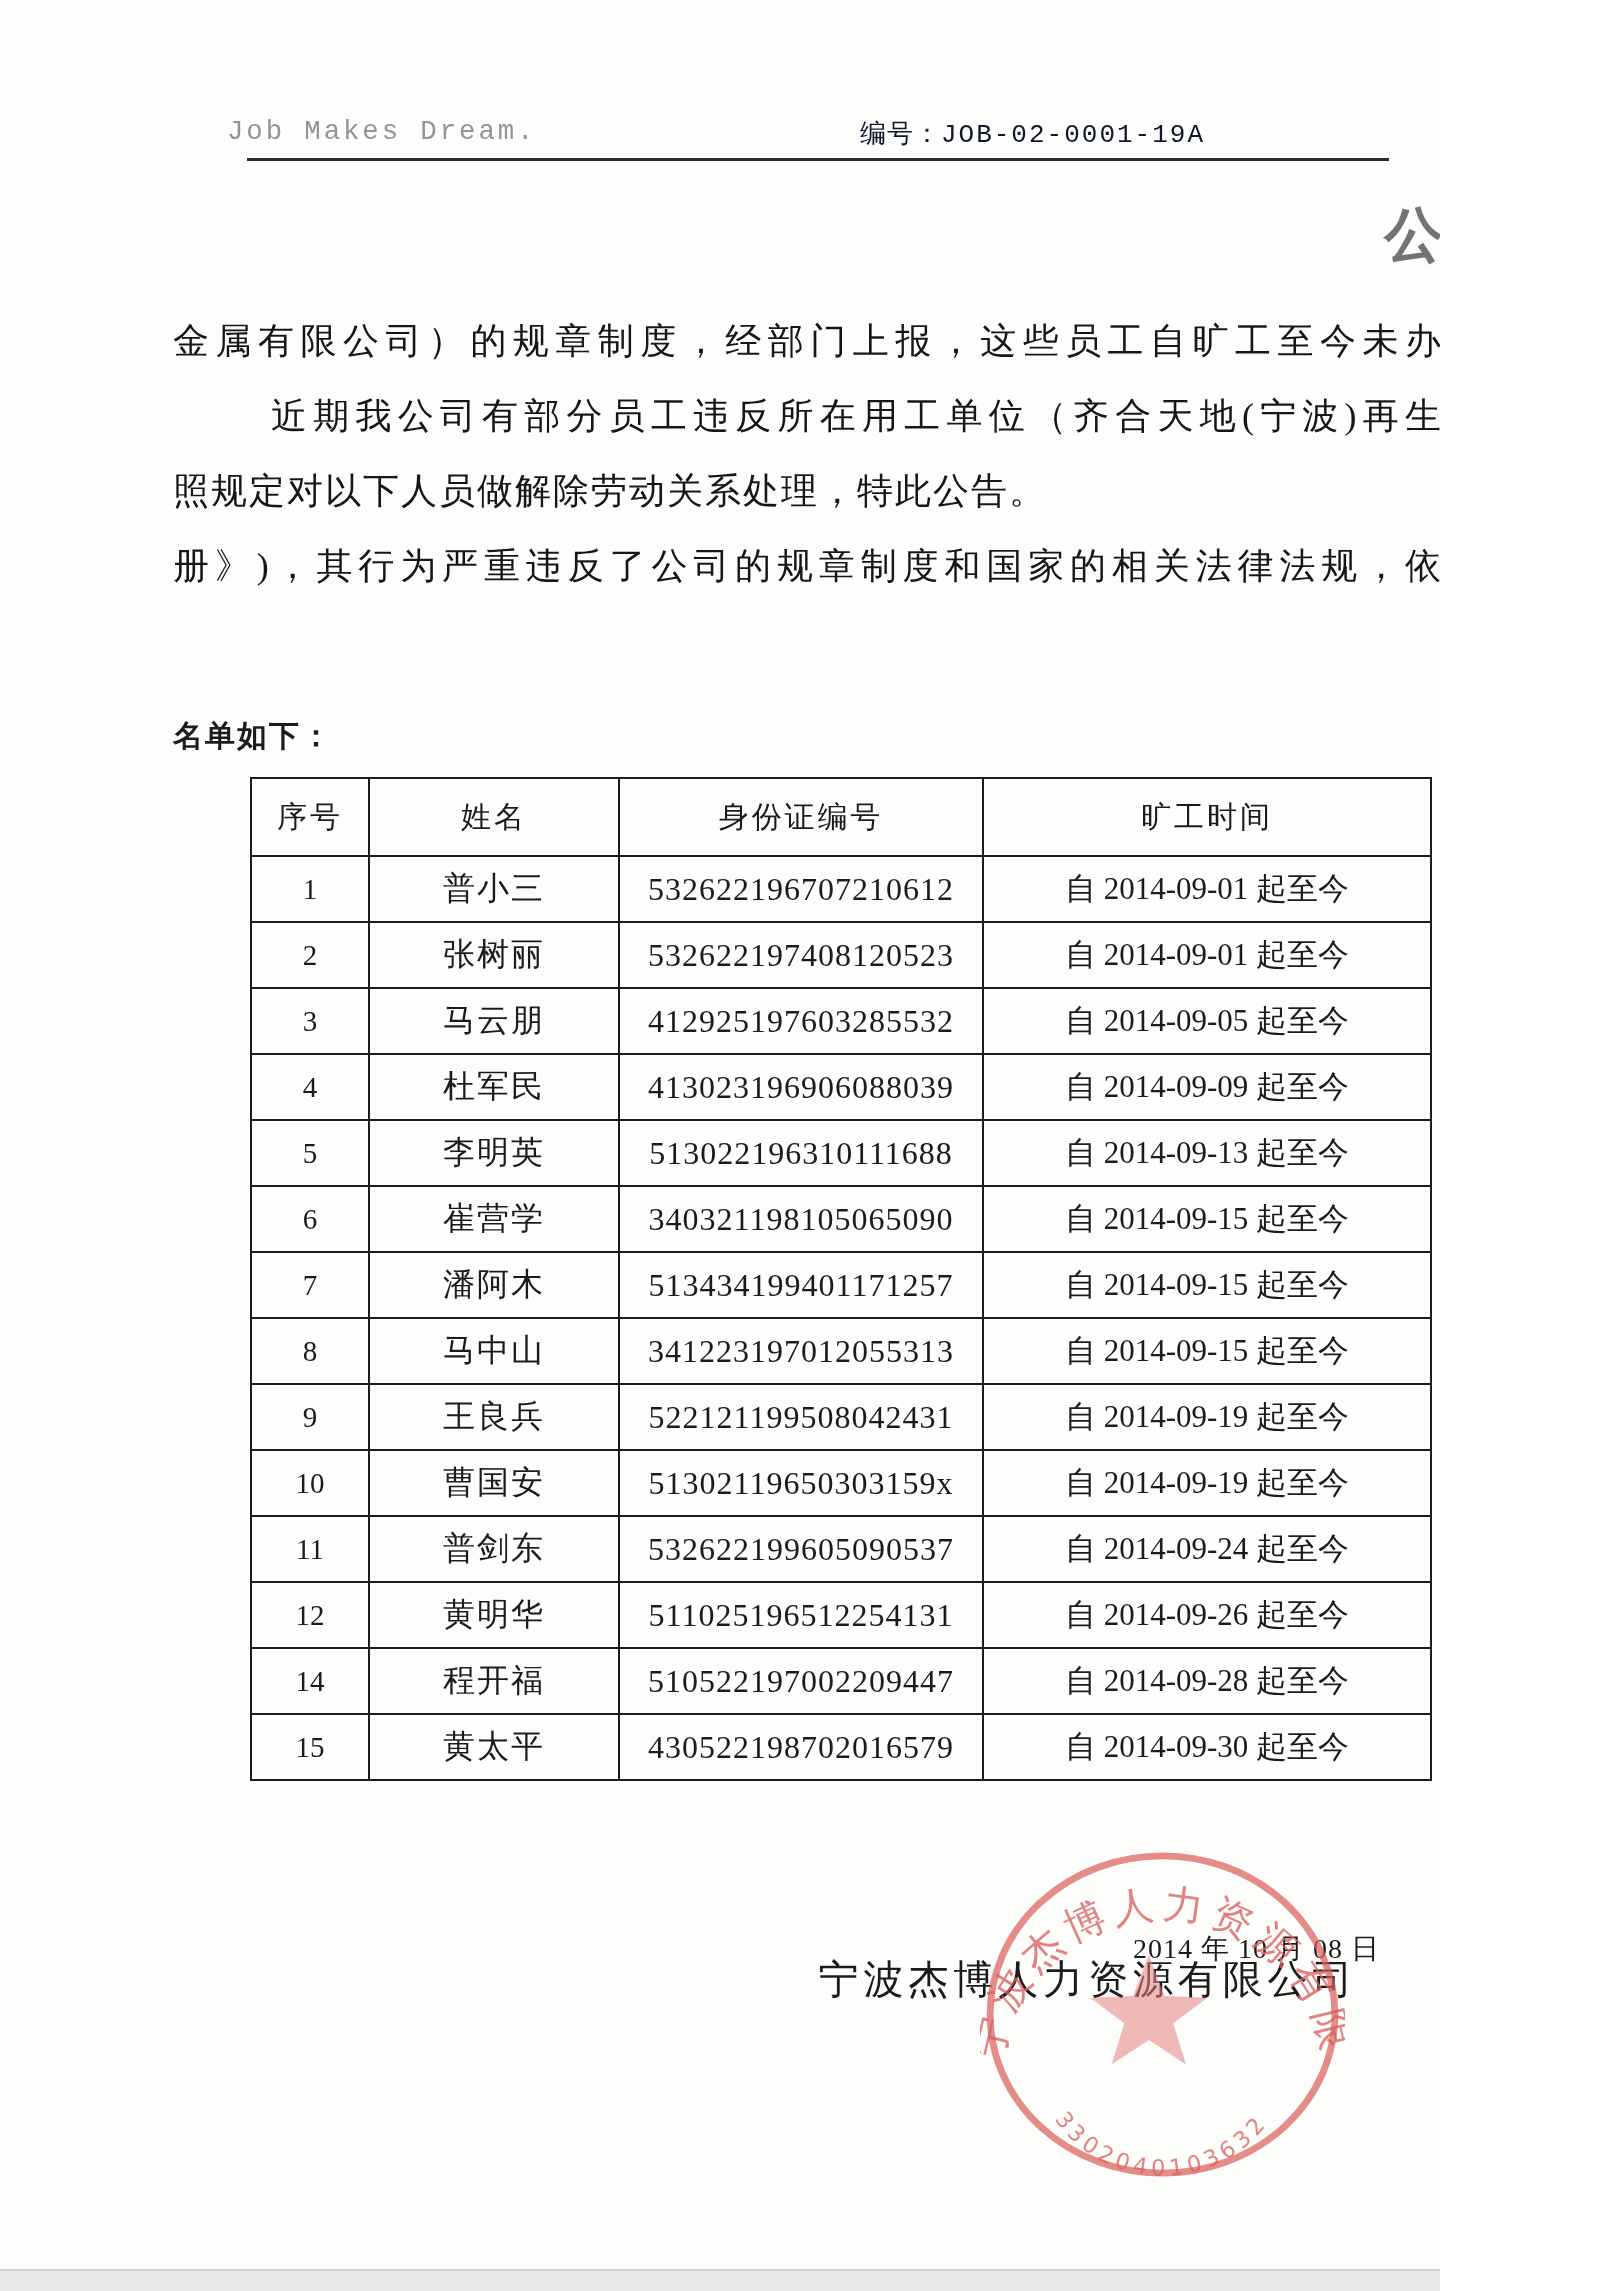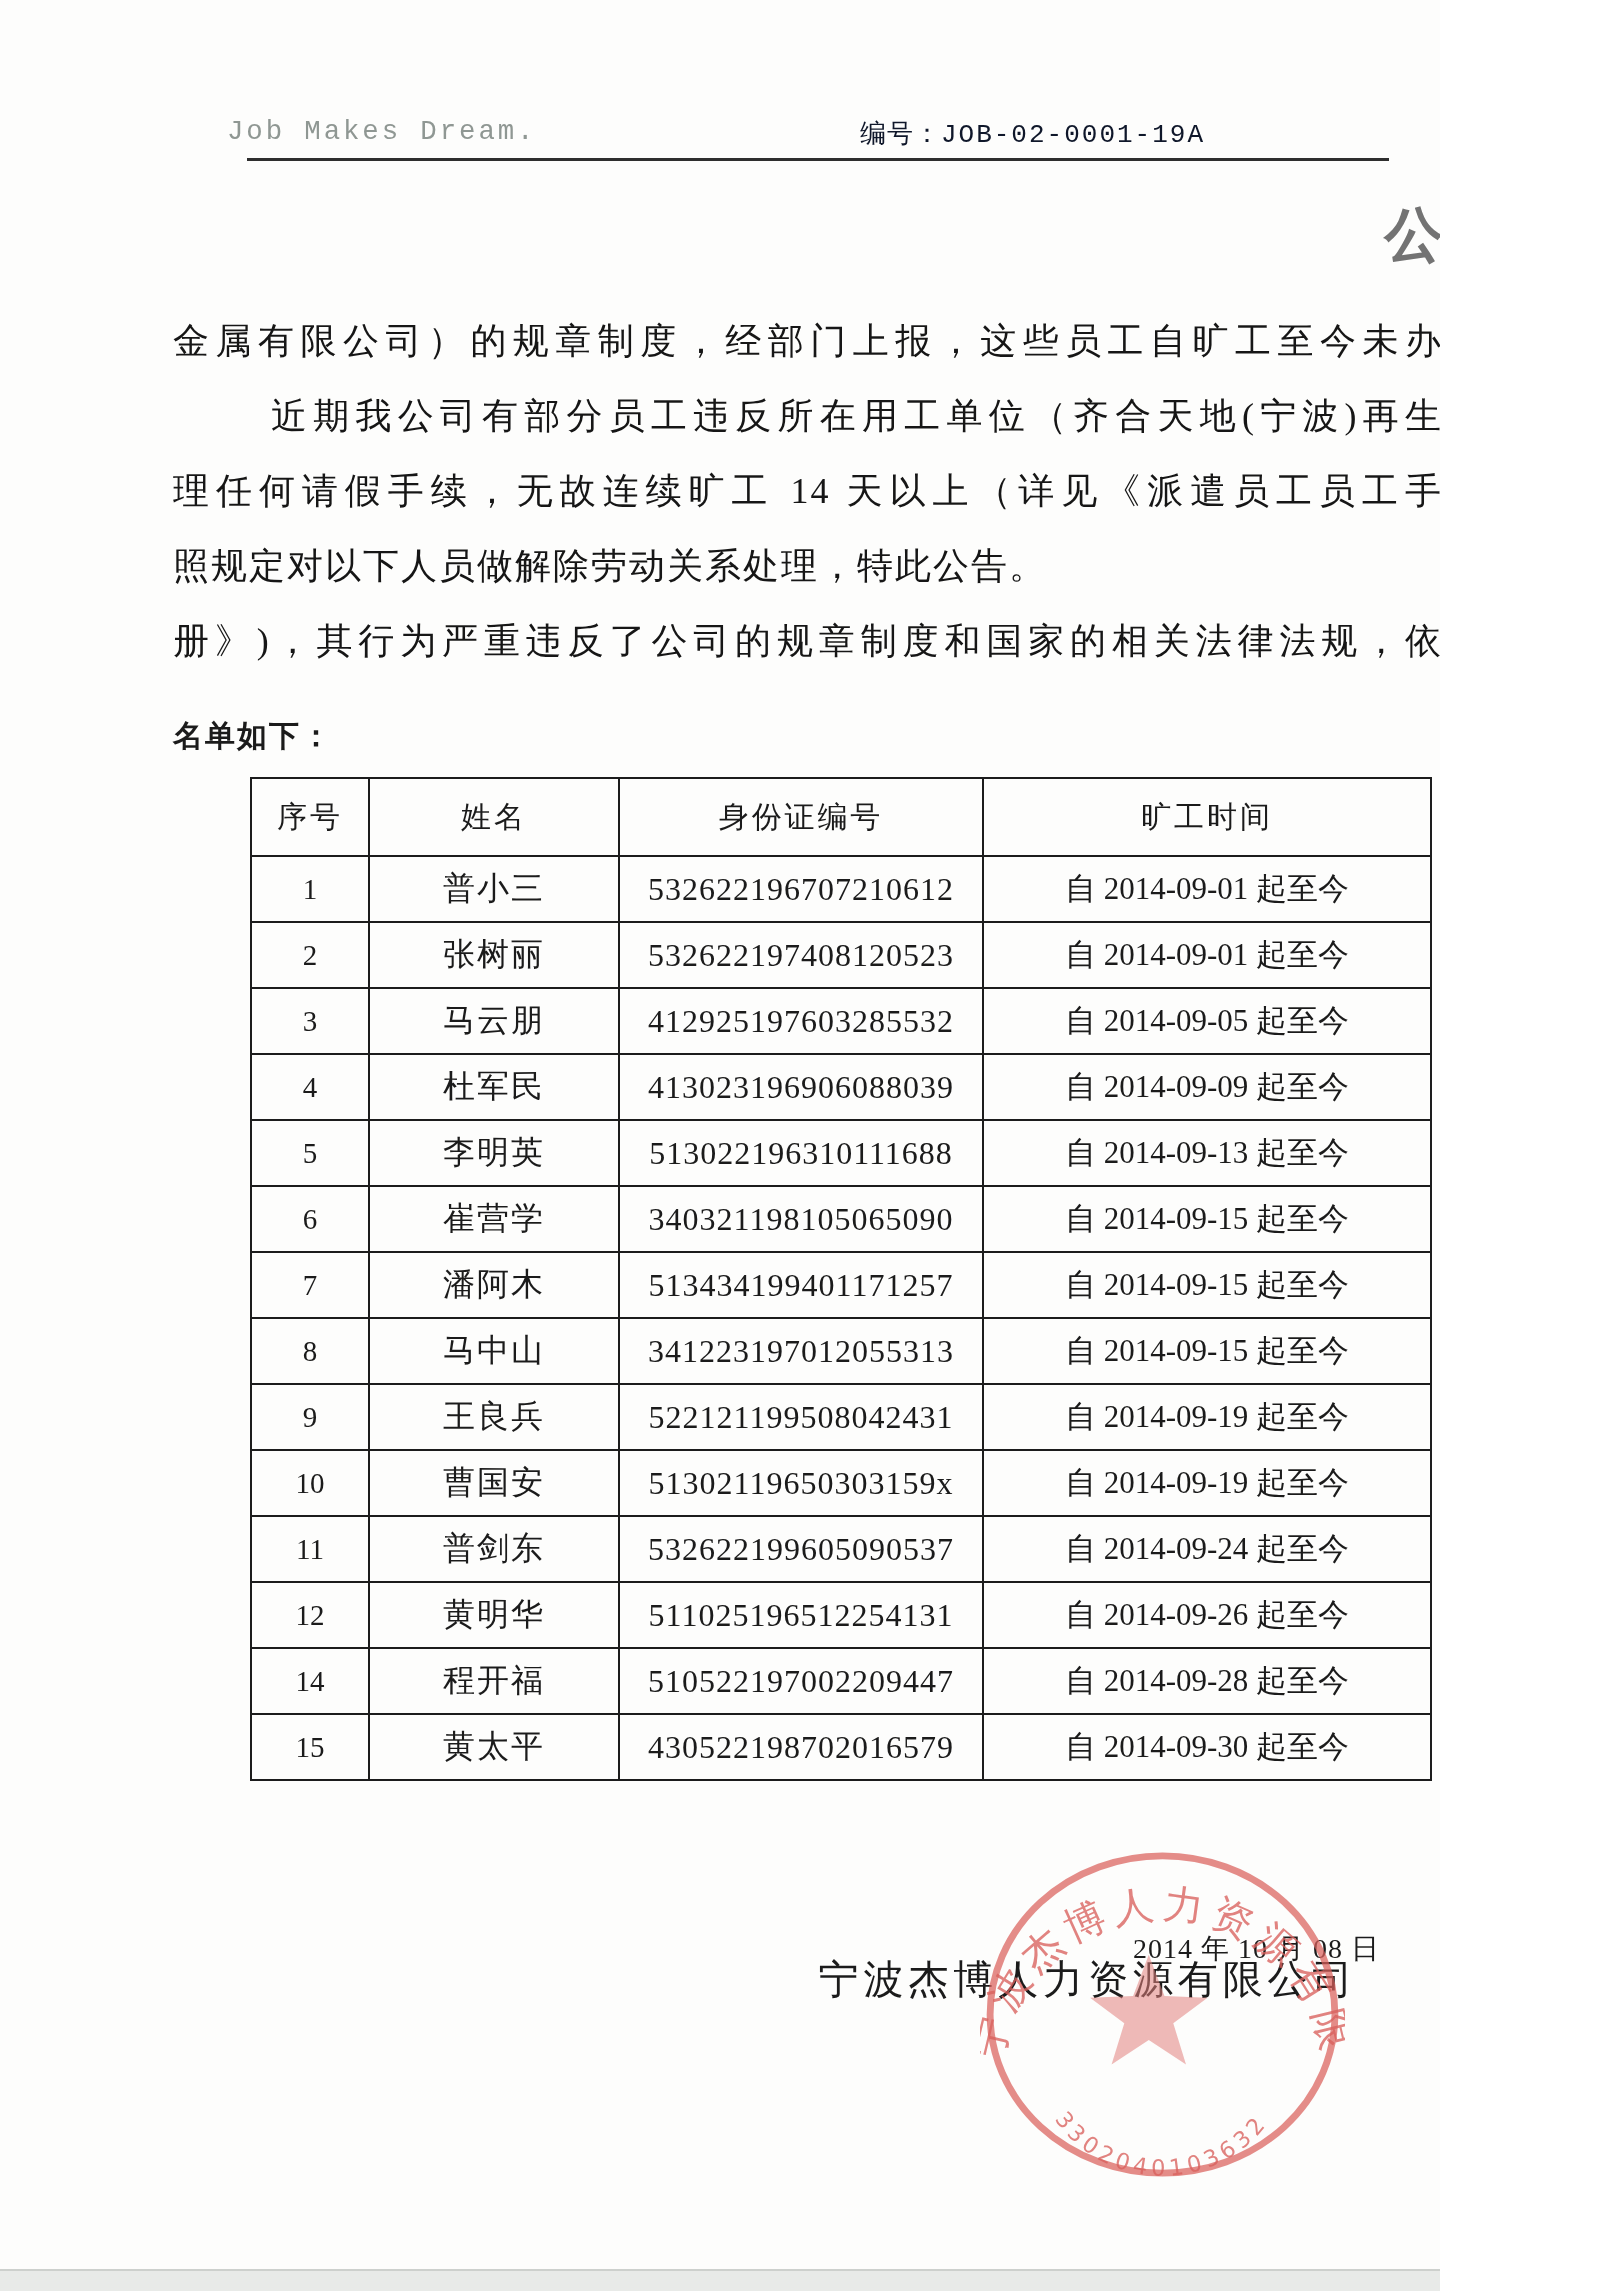--- a/index.html
+++ b/index.html
@@ -74,21 +74,20 @@
   <div class="docno"><span>编号：</span><span class="code">JOB-02-0001-19A</span></div>
   <div class="rule"></div>
 
   <div class="stray">。</div>
 
   <div class="title">公 告</div>
 
   <div class="bodytext">
     <div class="bline">金属有限公司）的规章制度，经部门上报，这些员工自旷工至今未办</div>
     <div class="bline indent">近期我公司有部分员工违反所在用工单位（齐合天地(宁波)再生</div>
-    <div class="bline">理任何请假手续，无故连续旷工 14 天以上（详见《派遣员工员工手</div>
     <div class="bline last">照规定对以下人员做解除劳动关系处理，特此公告。</div>
     <div class="bline">册》)，其行为严重违反了公司的规章制度和国家的相关法律法规，依</div>
   </div>
 
   <div class="list-label">名单如下：</div>
 
   <table class="roster">
     <colgroup>
       <col style="width:118px">
         <col style="width:250px">

